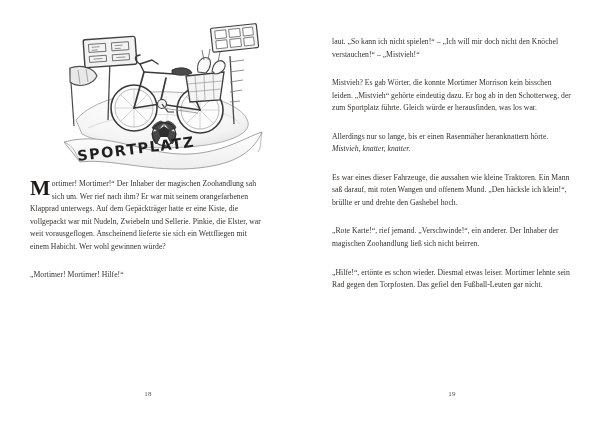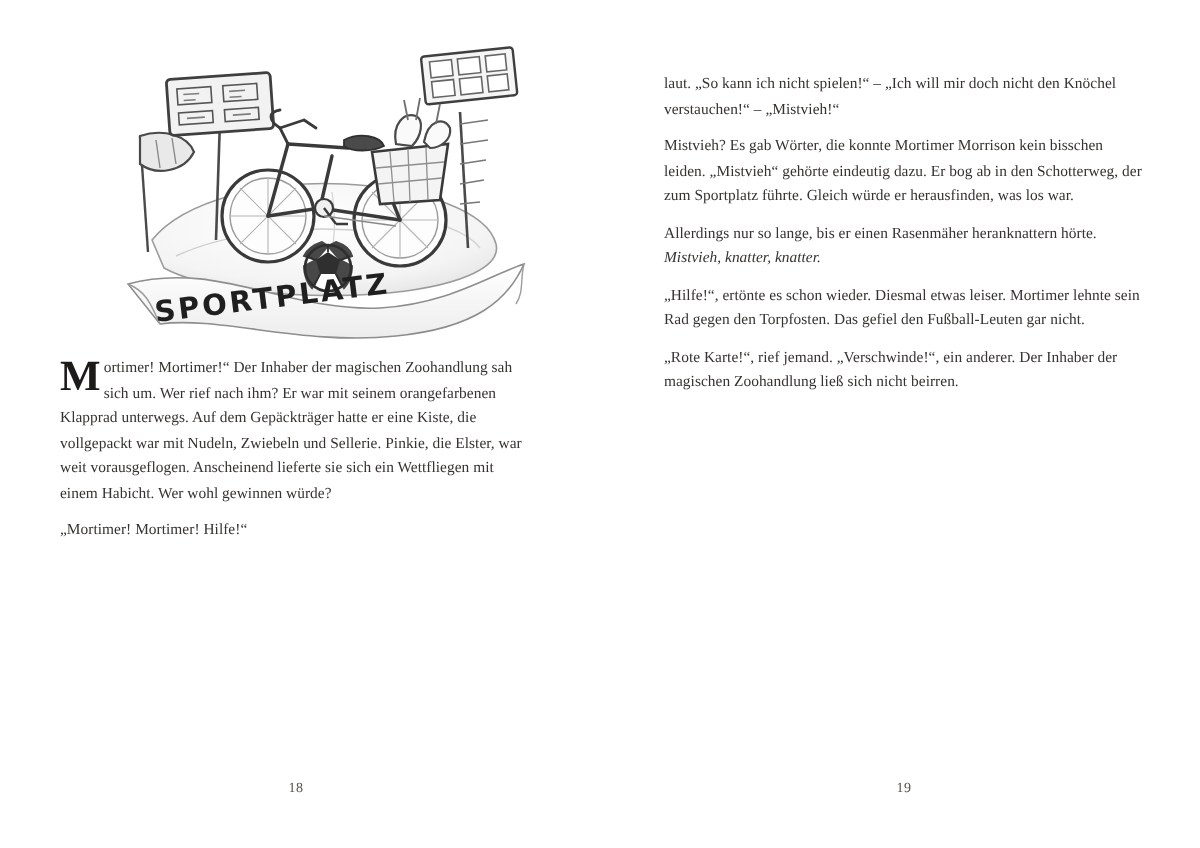--- a/index.html
+++ b/index.html
@@ -49,21 +49,21 @@
     font-size: 7.7px;
     line-height: 12.55px;
     color: #35322f;
     text-align: left;
     letter-spacing: 0.02px;
   }
   .page-left .textblock  { margin-top: 2px; }
   .page-right .textblock { margin-top: 36px; }
 
   .para { margin: 0; }
-  .para + .para { margin-top: 6px; }
+  .para + .para { margin-top: 16px; }
 
   .it { font-style: italic; }
 
   
   .dropcap-para { position: relative; }
   .dropcap {
     float: left;
     font-size: 21.5px;
     line-height: 18px;
     font-weight: 700;
@@ -226,20 +226,21 @@
 
     <div class="folio">18</div>
   </div>
 
   <div class="page page-right">
 
     <div class="textblock">
       <p class="para"><span>laut. „So kann ich nicht spielen!“ – „Ich will mir doch nicht den Knöchel verstauchen!“ – „Mistvieh!“</span></p>
       <p class="para"><span>Mistvieh? Es gab Wörter, die konnte Mortimer Morrison kein bisschen leiden. „Mistvieh“ gehörte eindeutig dazu. Er bog ab in den Schotterweg, der zum Sportplatz führte. Gleich würde er herausfinden, was los war.</span></p>
       <p class="para"><span>Allerdings nur so lange, bis er einen Rasenmäher heranknattern hörte. </span><span class="it">Mistvieh, knatter, knatter.</span></p>
+      <p class="para"><span>Es war eines dieser Fahrzeuge, die aussahen wie kleine Traktoren. Ein Mann saß darauf, mit roten Wangen und offenem Mund. „Den häcksle ich klein!“, brüllte er und drehte den Gashebel hoch.</span></p>
+      <p class="para"><span>„Rote Karte!“, rief jemand. „Verschwinde!“, ein anderer. Der Inhaber der magischen Zoohandlung ließ sich nicht beirren.</span></p>
       <p class="para"><span>„Hilfe!“, ertönte es schon wieder. Diesmal etwas leiser. Mortimer lehnte sein Rad gegen den Torpfosten. Das gefiel den Fußball-Leuten gar nicht.</span></p>
-      <p class="para"><span>„Rote Karte!“, rief jemand. „Verschwinde!“, ein anderer. Der Inhaber der magischen Zoohandlung ließ sich nicht beirren.</span></p>
     </div>
 
     <div class="folio">19</div>
   </div>
 
 </div>
 
 </body></html>

